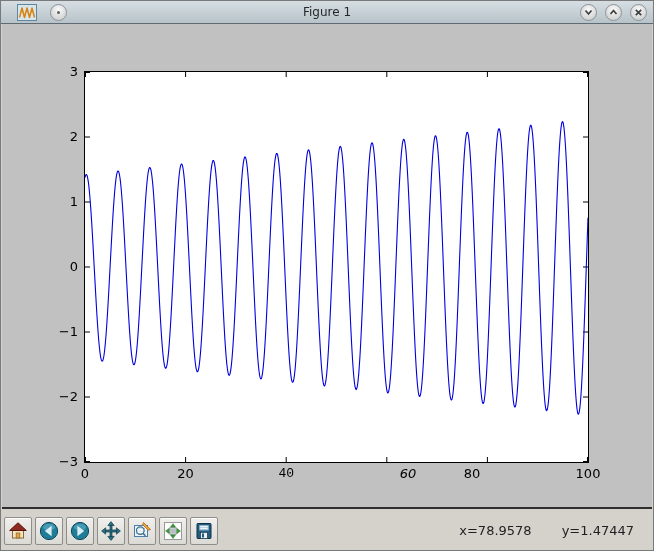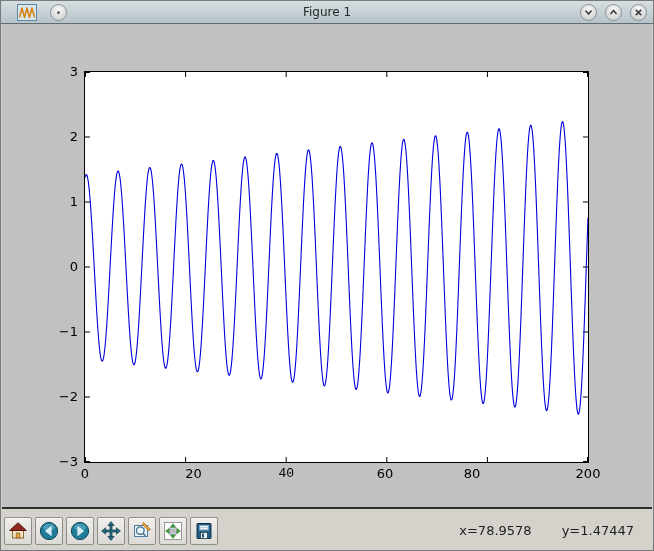--- a/index.html
+++ b/index.html
@@ -122,25 +122,25 @@
           <line x1="503" y1="130" x2="498" y2="130" stroke="#000" stroke-width="1"></line>
           <line x1="0" y1="65" x2="5" y2="65" stroke="#000" stroke-width="1"></line>
           <line x1="503" y1="65" x2="498" y2="65" stroke="#000" stroke-width="1"></line>
           <line x1="0" y1="0.5" x2="5" y2="0.5" stroke="#000" stroke-width="1"></line>
           <line x1="503" y1="0.5" x2="498" y2="0.5" stroke="#000" stroke-width="1"></line>
           <polyline points="0.00,105.59 0.36,104.15 0.72,103.16 1.08,102.64 1.44,102.59 1.80,103.01 2.16,103.89 2.52,105.24 2.88,107.04 3.24,109.29 3.60,111.97 3.95,115.07 4.31,118.59 4.67,122.49 5.03,126.77 5.39,131.39 5.75,136.34 6.11,141.59 6.47,147.12 6.83,152.89 7.19,158.88 7.55,165.06 7.91,171.40 8.27,177.86 8.63,184.41 8.99,191.02 9.35,197.66 9.71,204.29 10.07,210.88 10.43,217.40 10.79,223.80 11.15,230.07 11.51,236.16 11.86,242.05 12.22,247.71 12.58,253.11 12.94,258.21 13.30,263.00 13.66,267.45 14.02,271.54 14.38,275.24 14.74,278.54 15.10,281.42 15.46,283.87 15.82,285.86 16.18,287.40 16.54,288.47 16.90,289.07 17.26,289.19 17.62,288.84 17.98,288.01 18.34,286.71 18.70,284.94 19.06,282.72 19.42,280.05 19.77,276.95 20.13,273.43 20.49,269.51 20.85,265.20 21.21,260.54 21.57,255.55 21.93,250.24 22.29,244.65 22.65,238.80 23.01,232.73 23.37,226.46 23.73,220.03 24.09,213.46 24.45,206.79 24.81,200.06 25.17,193.30 25.53,186.54 25.89,179.82 26.25,173.17 26.61,166.62 26.97,160.21 27.33,153.98 27.68,147.94 28.04,142.14 28.40,136.60 28.76,131.36 29.12,126.43 29.48,121.84 29.84,117.62 30.20,113.79 30.56,110.36 30.92,107.37 31.28,104.81 31.64,102.71 32.00,101.07 32.36,99.91 32.72,99.23 33.08,99.03 33.44,99.32 33.80,100.09 34.16,101.35 34.52,103.08 34.88,105.28 35.24,107.93 35.59,111.02 35.95,114.55 36.31,118.48 36.67,122.81 37.03,127.50 37.39,132.54 37.75,137.90 38.11,143.56 38.47,149.47 38.83,155.63 39.19,161.99 39.55,168.52 39.91,175.19 40.27,181.97 40.63,188.82 40.99,195.70 41.35,202.59 41.71,209.44 42.07,216.23 42.43,222.91 42.79,229.46 43.15,235.84 43.50,242.02 43.86,247.97 44.22,253.65 44.58,259.04 44.94,264.11 45.30,268.84 45.66,273.19 46.02,277.15 46.38,280.70 46.74,283.82 47.10,286.49 47.46,288.70 47.82,290.44 48.18,291.69 48.54,292.46 48.90,292.73 49.26,292.51 49.62,291.80 49.98,290.59 50.34,288.90 50.70,286.74 51.06,284.10 51.41,281.01 51.77,277.49 52.13,273.54 52.49,269.20 52.85,264.47 53.21,259.39 53.57,253.98 53.93,248.26 54.29,242.27 54.65,236.04 55.01,229.59 55.37,222.97 55.73,216.19 56.09,209.31 56.45,202.34 56.81,195.34 57.17,188.32 57.53,181.34 57.89,174.41 58.25,167.59 58.61,160.90 58.96,154.37 59.32,148.05 59.68,141.96 60.04,136.13 60.40,130.60 60.76,125.39 61.12,120.52 61.48,116.03 61.84,111.94 62.20,108.26 62.56,105.02 62.92,102.23 63.28,99.91 63.64,98.07 64.00,96.72 64.36,95.86 64.72,95.51 65.08,95.66 65.44,96.31 65.80,97.47 66.16,99.12 66.52,101.25 66.87,103.86 67.23,106.94 67.59,110.46 67.95,114.42 68.31,118.78 68.67,123.54 69.03,128.66 69.39,134.12 69.75,139.89 70.11,145.95 70.47,152.26 70.83,158.79 71.19,165.51 71.55,172.39 71.91,179.38 72.27,186.46 72.63,193.59 72.99,200.73 73.35,207.85 73.71,214.91 74.07,221.87 74.43,228.70 74.78,235.37 75.14,241.84 75.50,248.08 75.86,254.05 76.22,259.73 76.58,265.08 76.94,270.09 77.30,274.72 77.66,278.94 78.02,282.75 78.38,286.12 78.74,289.02 79.10,291.46 79.46,293.40 79.82,294.85 80.18,295.80 80.54,296.23 80.90,296.15 81.26,295.57 81.62,294.47 81.98,292.86 82.34,290.76 82.69,288.18 83.05,285.12 83.41,281.60 83.77,277.64 84.13,273.25 84.49,268.47 84.85,263.31 85.21,257.81 85.57,251.98 85.93,245.85 86.29,239.47 86.65,232.85 87.01,226.04 87.37,219.07 87.73,211.96 88.09,204.77 88.45,197.52 88.81,190.25 89.17,183.01 89.53,175.81 89.89,168.71 90.25,161.73 90.60,154.92 90.96,148.31 91.32,141.93 91.68,135.81 92.04,129.98 92.40,124.48 92.76,119.34 93.12,114.57 93.48,110.21 93.84,106.27 94.20,102.78 94.56,99.75 94.92,97.20 95.28,95.15 95.64,93.60 96.00,92.56 96.36,92.04 96.72,92.04 97.08,92.56 97.44,93.60 97.80,95.16 98.16,97.22 98.51,99.78 98.87,102.82 99.23,106.33 99.59,110.30 99.95,114.69 100.31,119.50 100.67,124.69 101.03,130.24 101.39,136.13 101.75,142.32 102.11,148.77 102.47,155.47 102.83,162.37 103.19,169.45 103.55,176.66 103.91,183.96 104.27,191.33 104.63,198.72 104.99,206.10 105.35,213.43 105.71,220.67 106.07,227.79 106.42,234.74 106.78,241.50 107.14,248.03 107.50,254.30 107.86,260.27 108.22,265.91 108.58,271.20 108.94,276.11 109.30,280.61 109.66,284.69 110.02,288.31 110.38,291.46 110.74,294.12 111.10,296.29 111.46,297.94 111.82,299.07 112.18,299.68 112.54,299.76 112.90,299.31 113.26,298.32 113.62,296.82 113.97,294.80 114.33,292.27 114.69,289.25 115.05,285.74 115.41,281.78 115.77,277.37 116.13,272.54 116.49,267.32 116.85,261.73 117.21,255.79 117.57,249.54 117.93,243.01 118.29,236.23 118.65,229.24 119.01,222.07 119.37,214.76 119.73,207.34 120.09,199.86 120.45,192.34 120.81,184.83 121.17,177.37 121.53,169.99 121.88,162.73 122.24,155.63 122.60,148.72 122.96,142.05 123.32,135.63 123.68,129.51 124.04,123.72 124.40,118.29 124.76,113.24 125.12,108.60 125.48,104.39 125.84,100.64 126.20,97.36 126.56,94.58 126.92,92.30 127.28,90.54 127.64,89.31 128.00,88.62 128.36,88.46 128.72,88.84 129.08,89.75 129.44,91.21 129.79,93.18 130.15,95.68 130.51,98.68 130.87,102.17 131.23,106.13 131.59,110.55 131.95,115.40 132.31,120.65 132.67,126.28 133.03,132.27 133.39,138.58 133.75,145.17 134.11,152.03 134.47,159.11 134.83,166.37 135.19,173.79 135.55,181.32 135.91,188.92 136.27,196.56 136.63,204.20 136.99,211.80 137.35,219.31 137.70,226.71 138.06,233.96 138.42,241.01 138.78,247.84 139.14,254.40 139.50,260.67 139.86,266.60 140.22,272.19 140.58,277.38 140.94,282.16 141.30,286.50 141.66,290.39 142.02,293.79 142.38,296.69 142.74,299.09 143.10,300.95 143.46,302.29 143.82,303.08 144.18,303.32 144.54,303.01 144.90,302.16 145.26,300.76 145.61,298.83 145.97,296.37 146.33,293.40 146.69,289.92 147.05,285.97 147.41,281.54 147.77,276.68 148.13,271.40 148.49,265.73 148.85,259.70 149.21,253.33 149.57,246.67 149.93,239.73 150.29,232.57 150.65,225.21 151.01,217.69 151.37,210.06 151.73,202.34 152.09,194.57 152.45,186.81 152.81,179.08 153.17,171.42 153.52,163.88 153.88,156.49 154.24,149.29 154.60,142.32 154.96,135.61 155.32,129.19 155.68,123.10 156.04,117.38 156.40,112.04 156.76,107.11 157.12,102.63 157.48,98.62 157.84,95.08 158.20,92.06 158.56,89.55 158.92,87.57 159.28,86.13 159.64,85.25 160.00,84.92 160.36,85.15 160.72,85.93 161.08,87.27 161.43,89.15 161.79,91.57 162.15,94.52 162.51,97.97 162.87,101.93 163.23,106.35 163.59,111.23 163.95,116.53 164.31,122.24 164.67,128.32 165.03,134.74 165.39,141.47 165.75,148.47 166.11,155.72 166.47,163.17 166.83,170.79 167.19,178.53 167.55,186.37 167.91,194.25 168.27,202.14 168.63,210.01 168.98,217.80 169.34,225.48 169.70,233.02 170.06,240.36 170.42,247.49 170.78,254.35 171.14,260.91 171.50,267.15 171.86,273.03 172.22,278.51 172.58,283.58 172.94,288.20 173.30,292.35 173.66,296.02 174.02,299.17 174.38,301.80 174.74,303.89 175.10,305.43 175.46,306.41 175.82,306.83 176.18,306.68 176.54,305.97 176.89,304.70 177.25,302.86 177.61,300.49 177.97,297.57 178.33,294.13 178.69,290.19 179.05,285.77 179.41,280.88 179.77,275.55 180.13,269.82 180.49,263.69 180.85,257.22 181.21,250.43 181.57,243.35 181.93,236.02 182.29,228.48 182.65,220.76 183.01,212.91 183.37,204.96 183.73,196.96 184.09,188.94 184.45,180.95 184.80,173.02 185.16,165.19 185.52,157.51 185.88,150.02 186.24,142.75 186.60,135.74 186.96,129.02 187.32,122.63 187.68,116.61 188.04,110.97 188.40,105.76 188.76,101.00 189.12,96.71 189.48,92.91 189.84,89.63 190.20,86.88 190.56,84.67 190.92,83.03 191.28,81.94 191.64,81.43 192.00,81.50 192.36,82.14 192.71,83.35 193.07,85.12 193.43,87.46 193.79,90.34 194.15,93.75 194.51,97.68 194.87,102.10 195.23,107.00 195.59,112.34 195.95,118.11 196.31,124.27 196.67,130.80 197.03,137.65 197.39,144.80 197.75,152.21 198.11,159.84 198.47,167.65 198.83,175.61 199.19,183.67 199.55,191.79 199.91,199.94 200.27,208.06 200.62,216.13 200.98,224.09 201.34,231.92 201.70,239.56 202.06,246.98 202.42,254.14 202.78,261.01 203.14,267.55 203.50,273.73 203.86,279.51 204.22,284.87 204.58,289.77 204.94,294.20 205.30,298.13 205.66,301.55 206.02,304.42 206.38,306.74 206.74,308.50 207.10,309.69 207.46,310.29 207.82,310.31 208.18,309.75 208.53,308.61 208.89,306.89 209.25,304.60 209.61,301.76 209.97,298.37 210.33,294.46 210.69,290.04 211.05,285.14 211.41,279.77 211.77,273.98 212.13,267.78 212.49,261.21 212.85,254.30 213.21,247.08 213.57,239.59 213.93,231.88 214.29,223.97 214.65,215.91 215.01,207.74 215.37,199.49 215.73,191.22 216.09,182.97 216.44,174.76 216.80,166.66 217.16,158.69 217.52,150.90 217.88,143.33 218.24,136.02 218.60,129.00 218.96,122.31 219.32,115.98 219.68,110.05 220.04,104.54 220.40,99.49 220.76,94.92 221.12,90.85 221.48,87.31 221.84,84.31 222.20,81.86 222.56,79.99 222.92,78.70 223.28,78.00 223.64,77.89 223.99,78.37 224.35,79.45 224.71,81.11 225.07,83.34 225.43,86.15 225.79,89.50 226.15,93.40 226.51,97.81 226.87,102.71 227.23,108.09 227.59,113.91 227.95,120.15 228.31,126.76 228.67,133.73 229.03,141.01 229.39,148.58 229.75,156.38 230.11,164.38 230.47,172.54 230.83,180.82 231.19,189.18 231.55,197.58 231.90,205.97 232.26,214.30 232.62,222.55 232.98,230.66 233.34,238.59 233.70,246.32 234.06,253.78 234.42,260.96 234.78,267.80 235.14,274.28 235.50,280.36 235.86,286.02 236.22,291.22 236.58,295.93 236.94,300.14 237.30,303.82 237.66,306.94 238.02,309.51 238.38,311.50 238.74,312.89 239.10,313.69 239.46,313.90 239.81,313.49 240.17,312.49 240.53,310.90 240.89,308.71 241.25,305.95 241.61,302.63 241.97,298.75 242.33,294.35 242.69,289.45 243.05,284.06 243.41,278.22 243.77,271.95 244.13,265.29 244.49,258.27 244.85,250.92 245.21,243.28 245.57,235.40 245.93,227.30 246.29,219.04 246.65,210.65 247.01,202.18 247.37,193.66 247.72,185.14 248.08,176.67 248.44,168.29 248.80,160.03 249.16,151.95 249.52,144.08 249.88,136.46 250.24,129.13 250.60,122.13 250.96,115.50 251.32,109.26 251.68,103.46 252.04,98.11 252.40,93.25 252.76,88.90 253.12,85.09 253.48,81.83 253.84,79.14 254.20,77.04 254.56,75.53 254.92,74.63 255.28,74.33 255.63,74.65 255.99,75.57 256.35,77.10 256.71,79.23 257.07,81.95 257.43,85.24 257.79,89.09 258.15,93.48 258.51,98.38 258.87,103.78 259.23,109.64 259.59,115.94 259.95,122.64 260.31,129.71 260.67,137.12 261.03,144.83 261.39,152.79 261.75,160.98 262.11,169.34 262.47,177.84 262.83,186.43 263.19,195.07 263.54,203.71 263.90,212.32 264.26,220.84 264.62,229.24 264.98,237.47 265.34,245.49 265.70,253.26 266.06,260.75 266.42,267.90 266.78,274.69 267.14,281.08 267.50,287.04 267.86,292.53 268.22,297.54 268.58,302.03 268.94,305.98 269.30,309.37 269.66,312.18 270.02,314.41 270.38,316.03 270.74,317.04 271.10,317.43 271.45,317.20 271.81,316.35 272.17,314.89 272.53,312.82 272.89,310.15 273.25,306.90 273.61,303.08 273.97,298.70 274.33,293.80 274.69,288.40 275.05,282.52 275.41,276.20 275.77,269.46 276.13,262.33 276.49,254.86 276.85,247.09 277.21,239.04 277.57,230.77 277.93,222.31 278.29,213.71 278.65,205.00 279.01,196.24 279.36,187.47 279.72,178.73 280.08,170.07 280.44,161.53 280.80,153.15 281.16,144.98 281.52,137.05 281.88,129.42 282.24,122.11 282.60,115.16 282.96,108.62 283.32,102.51 283.68,96.86 284.04,91.71 284.40,87.07 284.76,82.98 285.12,79.46 285.48,76.51 285.84,74.17 286.20,72.43 286.56,71.32 286.91,70.83 287.27,70.97 287.63,71.73 287.99,73.12 288.35,75.13 288.71,77.75 289.07,80.96 289.43,84.76 289.79,89.11 290.15,94.00 290.51,99.41 290.87,105.30 291.23,111.65 291.59,118.43 291.95,125.60 292.31,133.12 292.67,140.97 293.03,149.09 293.39,157.45 293.75,166.00 294.11,174.71 294.47,183.53 294.82,192.41 295.18,201.31 295.54,210.18 295.90,218.98 296.26,227.67 296.62,236.19 296.98,244.51 297.34,252.59 297.70,260.38 298.06,267.85 298.42,274.95 298.78,281.65 299.14,287.91 299.50,293.71 299.86,299.01 300.22,303.79 300.58,308.03 300.94,311.69 301.30,314.76 301.66,317.23 302.02,319.08 302.38,320.31 302.73,320.90 303.09,320.86 303.45,320.17 303.81,318.86 304.17,316.91 304.53,314.35 304.89,311.18 305.25,307.42 305.61,303.09 305.97,298.21 306.33,292.80 306.69,286.89 307.05,280.52 307.41,273.71 307.77,266.49 308.13,258.91 308.49,251.01 308.85,242.81 309.21,234.36 309.57,225.71 309.93,216.90 310.29,207.98 310.64,198.98 311.00,189.95 311.36,180.95 311.72,172.01 312.08,163.18 312.44,154.51 312.80,146.04 313.16,137.81 313.52,129.86 313.88,122.24 314.24,114.98 314.60,108.13 314.96,101.70 315.32,95.75 315.68,90.30 316.04,85.37 316.40,80.99 316.76,77.19 317.12,73.99 317.48,71.39 317.84,69.42 318.20,68.08 318.55,67.38 318.91,67.33 319.27,67.93 319.63,69.17 319.99,71.05 320.35,73.56 320.71,76.68 321.07,80.40 321.43,84.71 321.79,89.58 322.15,94.98 322.51,100.90 322.87,107.29 323.23,114.13 323.59,121.39 323.95,129.02 324.31,137.00 324.67,145.27 325.03,153.79 325.39,162.54 325.75,171.45 326.11,180.48 326.46,189.60 326.82,198.75 327.18,207.88 327.54,216.96 327.90,225.93 328.26,234.75 328.62,243.37 328.98,251.76 329.34,259.86 329.70,267.64 330.06,275.05 330.42,282.07 330.78,288.64 331.14,294.75 331.50,300.36 331.86,305.44 332.22,309.96 332.58,313.90 332.94,317.24 333.30,319.97 333.66,322.06 334.02,323.51 334.37,324.32 334.73,324.46 335.09,323.96 335.45,322.80 335.81,320.99 336.17,318.54 336.53,315.47 336.89,311.78 337.25,307.50 337.61,302.65 337.97,297.25 338.33,291.33 338.69,284.92 339.05,278.04 339.41,270.75 339.77,263.06 340.13,255.03 340.49,246.69 340.85,238.08 341.21,229.25 341.57,220.24 341.92,211.09 342.28,201.86 342.64,192.59 343.00,183.32 343.36,174.11 343.72,165.00 344.08,156.03 344.44,147.26 344.80,138.72 345.16,130.46 345.52,122.53 345.88,114.95 346.24,107.78 346.60,101.04 346.96,94.78 347.32,89.02 347.68,83.79 348.04,79.12 348.40,75.04 348.76,71.56 349.12,68.70 349.48,66.48 349.83,64.91 350.19,64.00 350.55,63.75 350.91,64.17 351.27,65.25 351.63,66.98 351.99,69.37 352.35,72.39 352.71,76.03 353.07,80.28 353.43,85.12 353.79,90.51 354.15,96.43 354.51,102.86 354.87,109.76 355.23,117.09 355.59,124.82 355.95,132.92 356.31,141.33 356.67,150.02 357.03,158.94 357.39,168.05 357.74,177.30 358.10,186.64 358.46,196.04 358.82,205.43 359.18,214.78 359.54,224.04 359.90,233.15 360.26,242.07 360.62,250.76 360.98,259.18 361.34,267.27 361.70,275.00 362.06,282.34 362.42,289.23 362.78,295.65 363.14,301.57 363.50,306.95 363.86,311.77 364.22,316.00 364.58,319.62 364.94,322.61 365.30,324.95 365.65,326.64 366.01,327.66 366.37,328.02 366.73,327.70 367.09,326.70 367.45,325.04 367.81,322.72 368.17,319.75 368.53,316.15 368.89,311.94 369.25,307.13 369.61,301.74 369.97,295.82 370.33,289.38 370.69,282.46 371.05,275.09 371.41,267.31 371.77,259.16 372.13,250.68 372.49,241.92 372.85,232.91 373.21,223.70 373.56,214.35 373.92,204.89 374.28,195.37 374.64,185.85 375.00,176.37 375.36,166.97 375.72,157.71 376.08,148.64 376.44,139.79 376.80,131.22 377.16,122.97 377.52,115.08 377.88,107.58 378.24,100.53 378.60,93.95 378.96,87.87 379.32,82.34 379.68,77.37 380.04,73.00 380.40,69.24 380.76,66.11 381.12,63.64 381.47,61.83 381.83,60.69 382.19,60.23 382.55,60.45 382.91,61.36 383.27,62.94 383.63,65.19 383.99,68.10 384.35,71.66 384.71,75.84 385.07,80.62 385.43,85.99 385.79,91.92 386.15,98.37 386.51,105.31 386.87,112.71 387.23,120.53 387.59,128.73 387.95,137.28 388.31,146.12 388.67,155.21 389.03,164.51 389.38,173.97 389.74,183.54 390.10,193.18 390.46,202.83 390.82,212.45 391.18,221.98 391.54,231.38 391.90,240.61 392.26,249.61 392.62,258.34 392.98,266.75 393.34,274.80 393.70,282.46 394.06,289.67 394.42,296.41 394.78,302.65 395.14,308.34 395.50,313.46 395.86,317.98 396.22,321.88 396.58,325.15 396.93,327.75 397.29,329.69 397.65,330.94 398.01,331.51 398.37,331.38 398.73,330.57 399.09,329.07 399.45,326.89 399.81,324.04 400.17,320.53 400.53,316.39 400.89,311.63 401.25,306.28 401.61,300.36 401.97,293.90 402.33,286.94 402.69,279.51 403.05,271.65 403.41,263.40 403.77,254.79 404.13,245.88 404.49,236.70 404.84,227.31 405.20,217.74 405.56,208.06 405.92,198.31 406.28,188.53 406.64,178.78 407.00,169.11 407.36,159.56 407.72,150.18 408.08,141.03 408.44,132.15 408.80,123.57 409.16,115.36 409.52,107.54 409.88,100.16 410.24,93.26 410.60,86.87 410.96,81.02 411.32,75.75 411.68,71.08 412.04,67.03 412.40,63.62 412.75,60.88 413.11,58.82 413.47,57.45 413.83,56.77 414.19,56.79 414.55,57.51 414.91,58.93 415.27,61.04 415.63,63.82 415.99,67.27 416.35,71.38 416.71,76.10 417.07,81.44 417.43,87.35 417.79,93.81 418.15,100.79 418.51,108.24 418.87,116.15 419.23,124.45 419.59,133.12 419.95,142.10 420.31,151.36 420.66,160.84 421.02,170.51 421.38,180.30 421.74,190.17 422.10,200.07 422.46,209.96 422.82,219.77 423.18,229.46 423.54,238.98 423.90,248.29 424.26,257.33 424.62,266.06 424.98,274.44 425.34,282.42 425.70,289.96 426.06,297.03 426.42,303.58 426.78,309.59 427.14,315.02 427.50,319.84 427.86,324.04 428.22,327.58 428.57,330.46 428.93,332.65 429.29,334.14 429.65,334.94 430.01,335.02 430.37,334.40 430.73,333.07 431.09,331.03 431.45,328.31 431.81,324.92 432.17,320.86 432.53,316.16 432.89,310.85 433.25,304.95 433.61,298.49 433.97,291.50 434.33,284.02 434.69,276.08 435.05,267.73 435.41,259.00 435.77,249.95 436.13,240.61 436.48,231.04 436.84,221.28 437.20,211.38 437.56,201.39 437.92,191.36 438.28,181.35 438.64,171.40 439.00,161.56 439.36,151.89 439.72,142.43 440.08,133.23 440.44,124.34 440.80,115.80 441.16,107.66 441.52,99.95 441.88,92.72 442.24,86.01 442.60,79.84 442.96,74.25 443.32,69.28 443.68,64.93 444.04,61.24 444.39,58.23 444.75,55.90 445.11,54.28 445.47,53.38 445.83,53.18 446.19,53.71 446.55,54.95 446.91,56.90 447.27,59.55 447.63,62.89 447.99,66.90 448.35,71.56 448.71,76.85 449.07,82.74 449.43,89.20 449.79,96.20 450.15,103.70 450.51,111.67 450.87,120.07 451.23,128.85 451.59,137.97 451.94,147.39 452.30,157.05 452.66,166.91 453.02,176.91 453.38,187.02 453.74,197.17 454.10,207.31 454.46,217.40 454.82,227.38 455.18,237.20 455.54,246.81 455.90,256.17 456.26,265.22 456.62,273.92 456.98,282.23 457.34,290.10 457.70,297.49 458.06,304.37 458.42,310.70 458.78,316.44 459.14,321.58 459.50,326.07 459.85,329.91 460.21,333.06 460.57,335.52 460.93,337.27 461.29,338.30 461.65,338.60 462.01,338.17 462.37,337.02 462.73,335.16 463.09,332.58 463.45,329.30 463.81,325.34 464.17,320.72 464.53,315.46 464.89,309.58 465.25,303.13 465.61,296.12 465.97,288.60 466.33,280.59 466.69,272.16 467.05,263.32 467.41,254.14 467.76,244.65 468.12,234.90 468.48,224.95 468.84,214.83 469.20,204.62 469.56,194.35 469.92,184.07 470.28,173.85 470.64,163.73 471.00,153.76 471.36,143.99 471.72,134.47 472.08,125.26 472.44,116.40 472.80,107.93 473.16,99.89 473.52,92.33 473.88,85.29 474.24,78.80 474.60,72.89 474.96,67.60 475.32,62.95 475.67,58.97 476.03,55.67 476.39,53.08 476.75,51.20 477.11,50.05 477.47,49.64 477.83,49.96 478.19,51.01 478.55,52.80 478.91,55.30 479.27,58.51 479.63,62.42 479.99,67.00 480.35,72.23 480.71,78.08 481.07,84.53 481.43,91.55 481.79,99.09 482.15,107.12 482.51,115.60 482.87,124.48 483.23,133.73 483.58,143.29 483.94,153.12 484.30,163.17 484.66,173.38 485.02,183.71 485.38,194.11 485.74,204.51 486.10,214.87 486.46,225.13 486.82,235.25 487.18,245.17 487.54,254.84 487.90,264.21 488.26,273.24 488.62,281.88 488.98,290.08 489.34,297.81 489.70,305.01 490.06,311.67 490.42,317.74 490.78,323.19 491.14,327.99 491.49,332.13 491.85,335.57 492.21,338.30 492.57,340.31 492.93,341.58 493.29,342.11 493.65,341.90 494.01,340.94 494.37,339.25 494.73,336.82 495.09,333.67 495.45,329.82 495.81,325.29 496.17,320.09 496.53,314.26 496.89,307.82 497.25,300.80 497.61,293.25 497.97,285.19 498.33,276.67 498.69,267.74 499.05,258.43 499.40,248.80 499.76,238.89 500.12,228.75 500.48,218.43 500.84,207.99 501.20,197.48 501.56,186.95 501.92,176.46 502.28,166.05 502.64,155.78 503.00,145.71" fill="none" stroke="#0000dd" stroke-width="1.1" stroke-linejoin="round"></polyline>
         </svg>
     </div>
     <div>
         <span class="tick-label" style="left: 83px; top: 443px; transform: translateX(-50%);">0</span>
-        <span class="tick-label" style="left: 183.6px; top: 443px; transform: translateX(-50%); margin-left: 8px;">20</span>
+        <span class="tick-label" style="left: 183.6px; top: 443px; transform: translateX(-50%);">20</span>
         <span class="tick-label" style="left: 284.2px; top: 443px; transform: translateX(-50%); font-family: Liberation Mono, monospace;">40</span>
-        <span class="tick-label" style="left: 383px; top: 443px; transform: translateX(-50%);">60</span>
+        <span class="tick-label" style="left: 406px; top: 443px; transform: translateX(-50%); font-style: italic;">60</span>
         <span class="tick-label" style="left: 470px; top: 443px; transform: translateX(-50%);">80</span>
-        <span class="tick-label" style="left: 586px; top: 443px; transform: translateX(-50%);">200</span>
+        <span class="tick-label" style="left: 586px; top: 443px; transform: translateX(-50%);">100</span>
         <span class="tick-label" style="left: 76px; top: 438px; transform: translate(-100%, -50%);">−3</span>
         <span class="tick-label" style="left: 76px; top: 373px; transform: translate(-100%, -50%);">−2</span>
         <span class="tick-label" style="left: 76px; top: 308px; transform: translate(-100%, -50%);">−1</span>
         <span class="tick-label" style="left: 76px; top: 243px; transform: translate(-100%, -50%);">0</span>
         <span class="tick-label" style="left: 76px; top: 178px; transform: translate(-100%, -50%);">1</span>
         <span class="tick-label" style="left: 76px; top: 113px; transform: translate(-100%, -50%);">2</span>
         <span class="tick-label" style="left: 76px; top: 48px; transform: translate(-100%, -50%);">3</span>
       </div>
   </div>
 

